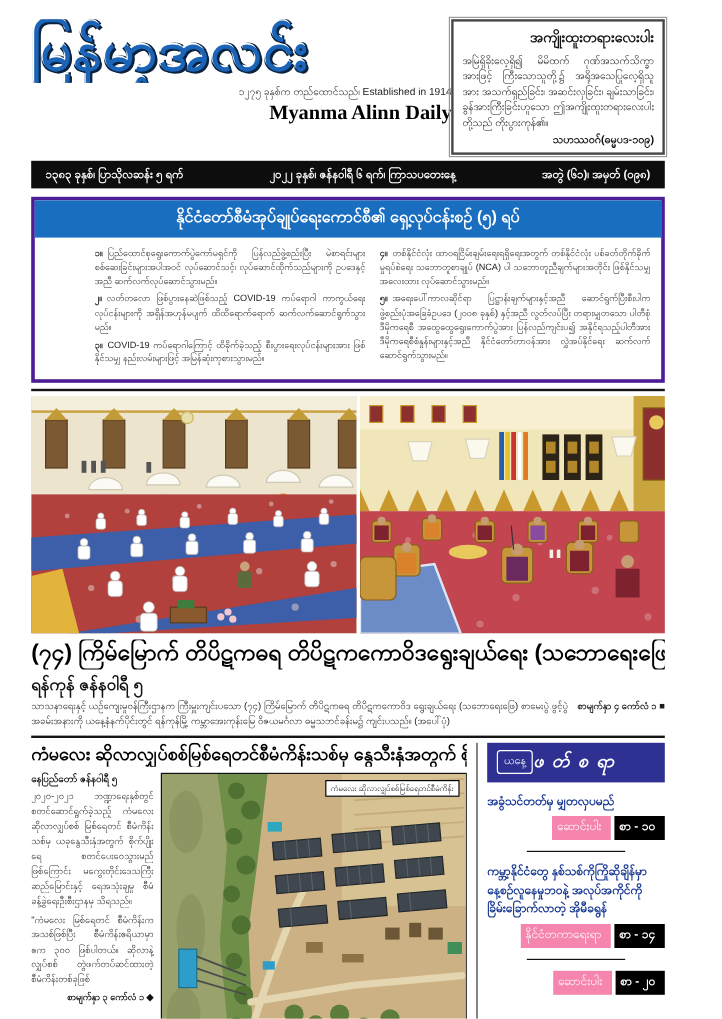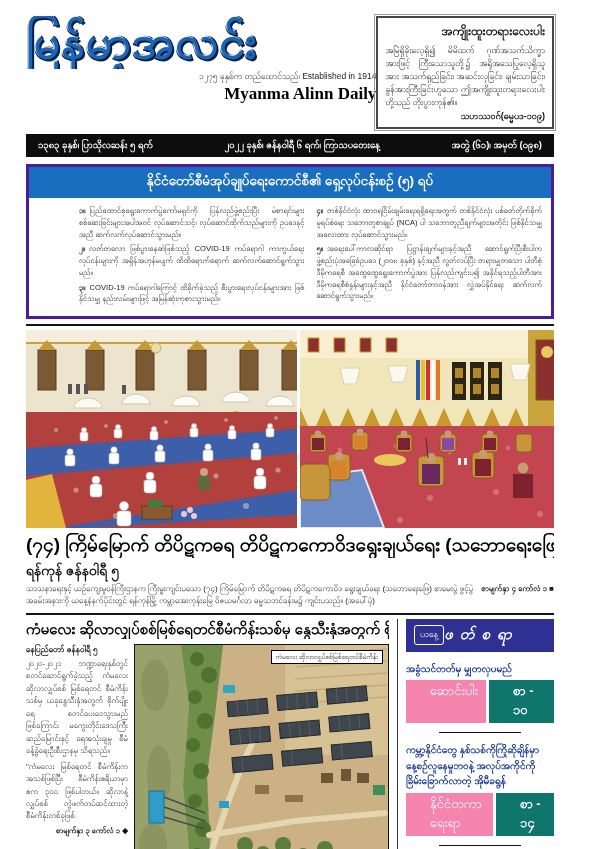--- a/index.html
+++ b/index.html
@@ -63,23 +63,23 @@
   .aerial-caption { position:absolute; top:5px; right:5px; background:#fff; border:1px solid #000;
                     font-size:6.6px; padding:1px 4px; white-space:nowrap; }
 
   .reads-panel { flex:1; padding-left:8px; }
   .reads-header { background:#2e3192; height:33px; display:flex; align-items:center; padding:0 8px; margin-bottom:9px; }
   .today-badge { border:1.5px solid #fff; border-radius:3px; color:#fff; font-size:9px; padding:2px 5px 3px 5px; }
   .reads-title { flex:1; text-align:left; color:#fff; font-weight:bold; font-style:italic; font-size:15px;
                  letter-spacing:7px; padding-right:6px; }
   .reads-item-title { font-size:10px; font-weight:bold; color:#123390; line-height:1.55; }
   .reads-tags { display:flex; justify-content:flex-end; gap:3px; margin-top:4px; }
-  .tag { color:#fff; font-size:13px; padding:2px 8px 3px 24px; }
+  .tag { color:#fff; font-size:10px; padding:2px 8px 3px 4px; }
   .tag-cat { background:#f585ae; }
-  .tag-page { background:#0f766e; font-weight:bold; }
+  .tag-page { background:#000000; font-weight:bold; }
   .reads-sep { border:none; border-top:1.5px solid #111; width:55%; margin:9px auto 9px auto; }
 </style>
 </head>
 <body>
 
 <div class="page">
 
   <header class="masthead">
     <div class="logo-block">
       <div class="logo">မြန်မာ့အလင်း</div>

